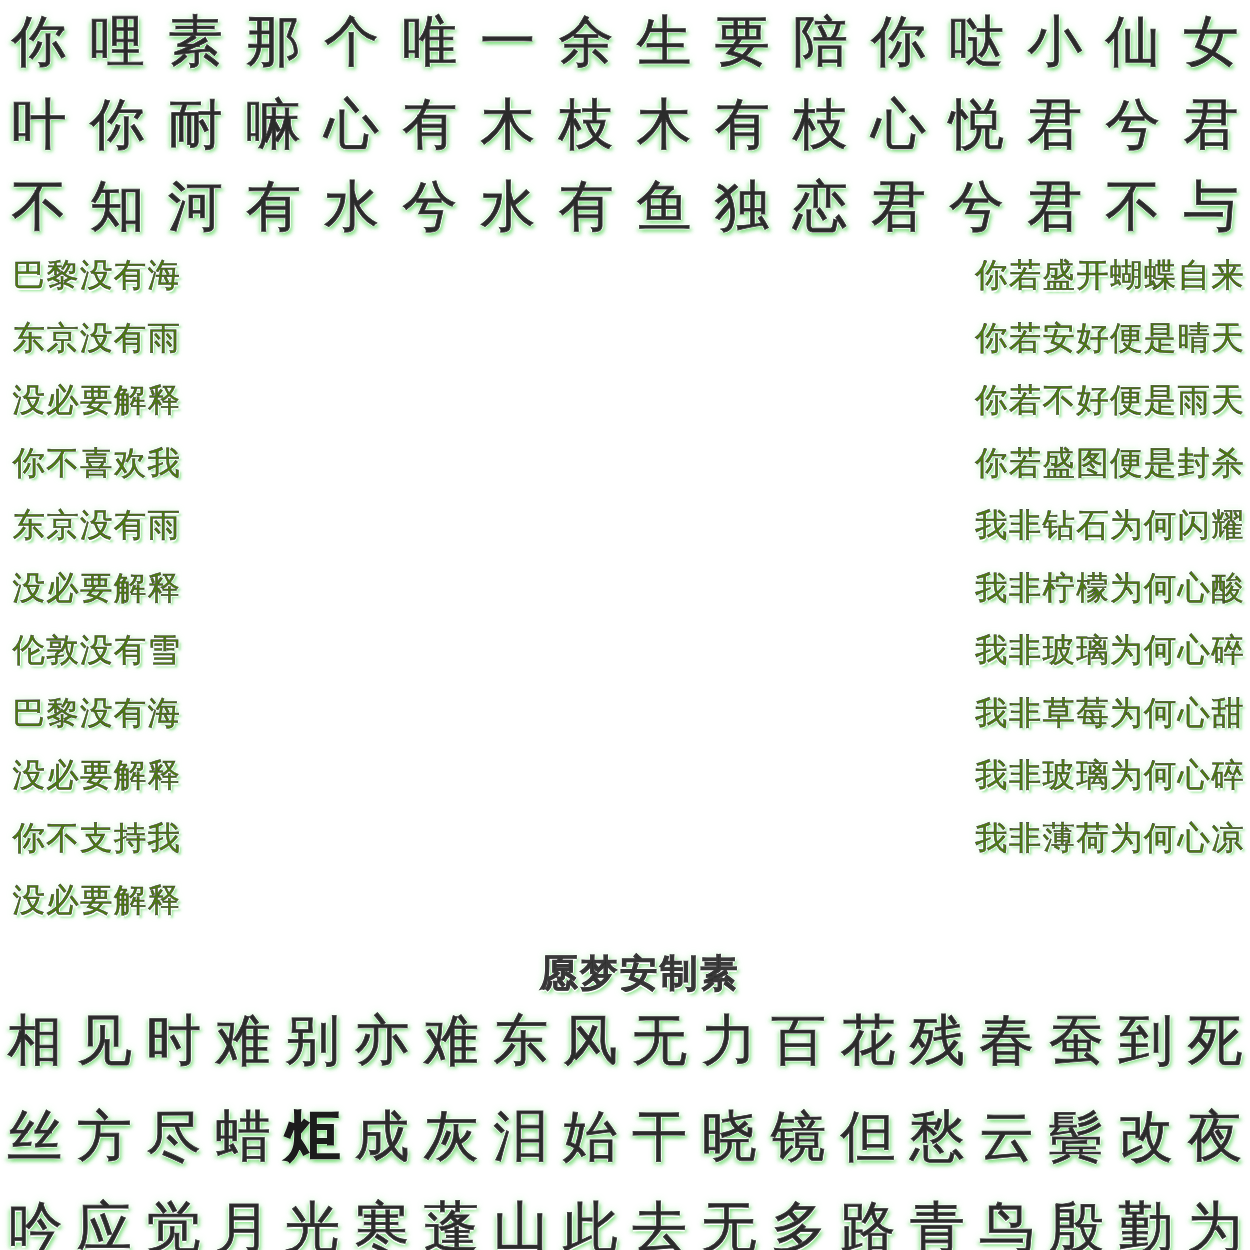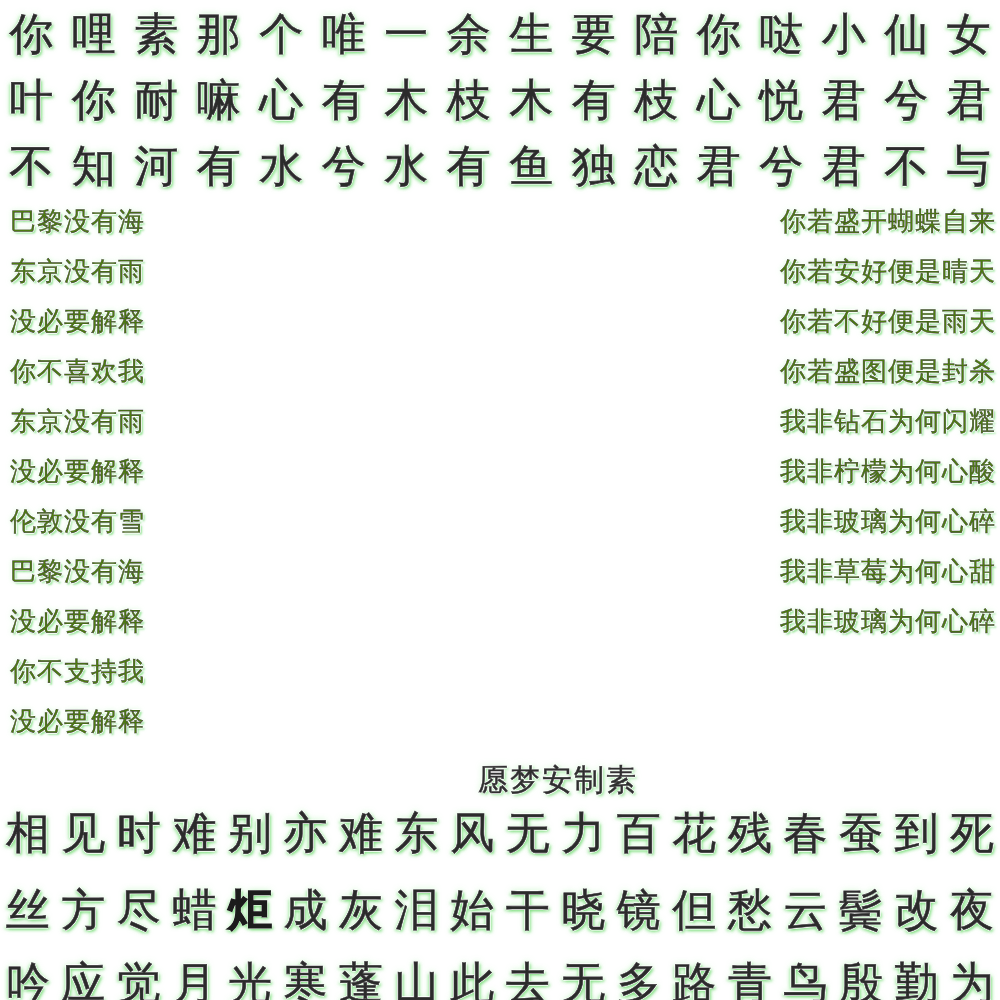--- a/index.html
+++ b/index.html
@@ -86,36 +86,37 @@
   #right-column .side-line {
     height: 50px;
     display: flex;
     align-items: center;
     justify-content: flex-end;
   }
 
   
   #center-caption {
     position: absolute;
-    left: 478px;
+    left: 432px;
     top: 765px;
     font-size: 30px;
     line-height: 1;
     letter-spacing: 2px;
     color: #2f2f2f;
     white-space: nowrap;
     text-shadow:
        1px 0 0 #ffffff,
       -1px 0 0 #ffffff,
        0 1px 0 #ffffff,
        0 -1px 0 #ffffff,
        2px 2px 3px rgba(120, 220, 120, 0.85),
        0 0 6px rgba(150, 240, 150, 0.65);
     -webkit-text-stroke: 0.5px #3a3a3a;
     filter: blur(0.15px);
+    font-weight: bold;
   }
 </style>
 </head>
 <body>
 
 <div id="canvas">
 
   <div class="char-row" id="top-row-1" style="top: 6px; height: 56px;">
       <span class="big-char">你</span>
       <span class="big-char">哩</span>
@@ -188,20 +189,21 @@
   <div class="side-col" id="right-column">
       <div class="side-line">你若盛开蝴蝶自来</div>
       <div class="side-line">你若安好便是晴天</div>
       <div class="side-line">你若不好便是雨天</div>
       <div class="side-line">你若盛图便是封杀</div>
       <div class="side-line">我非钻石为何闪耀</div>
       <div class="side-line">我非柠檬为何心酸</div>
       <div class="side-line">我非玻璃为何心碎</div>
       <div class="side-line">我非草莓为何心甜</div>
       <div class="side-line">我非玻璃为何心碎</div>
+      <div class="side-line">我非薄荷为何心凉</div>
     </div>
 
   <div id="center-caption">愿梦安制素</div>
 
   <div class="char-row" id="bottom-row-1" style="top: 805px; height: 56px;">
       <span class="big-char">相</span>
       <span class="big-char">见</span>
       <span class="big-char">时</span>
       <span class="big-char">难</span>
       <span class="big-char">别</span>

